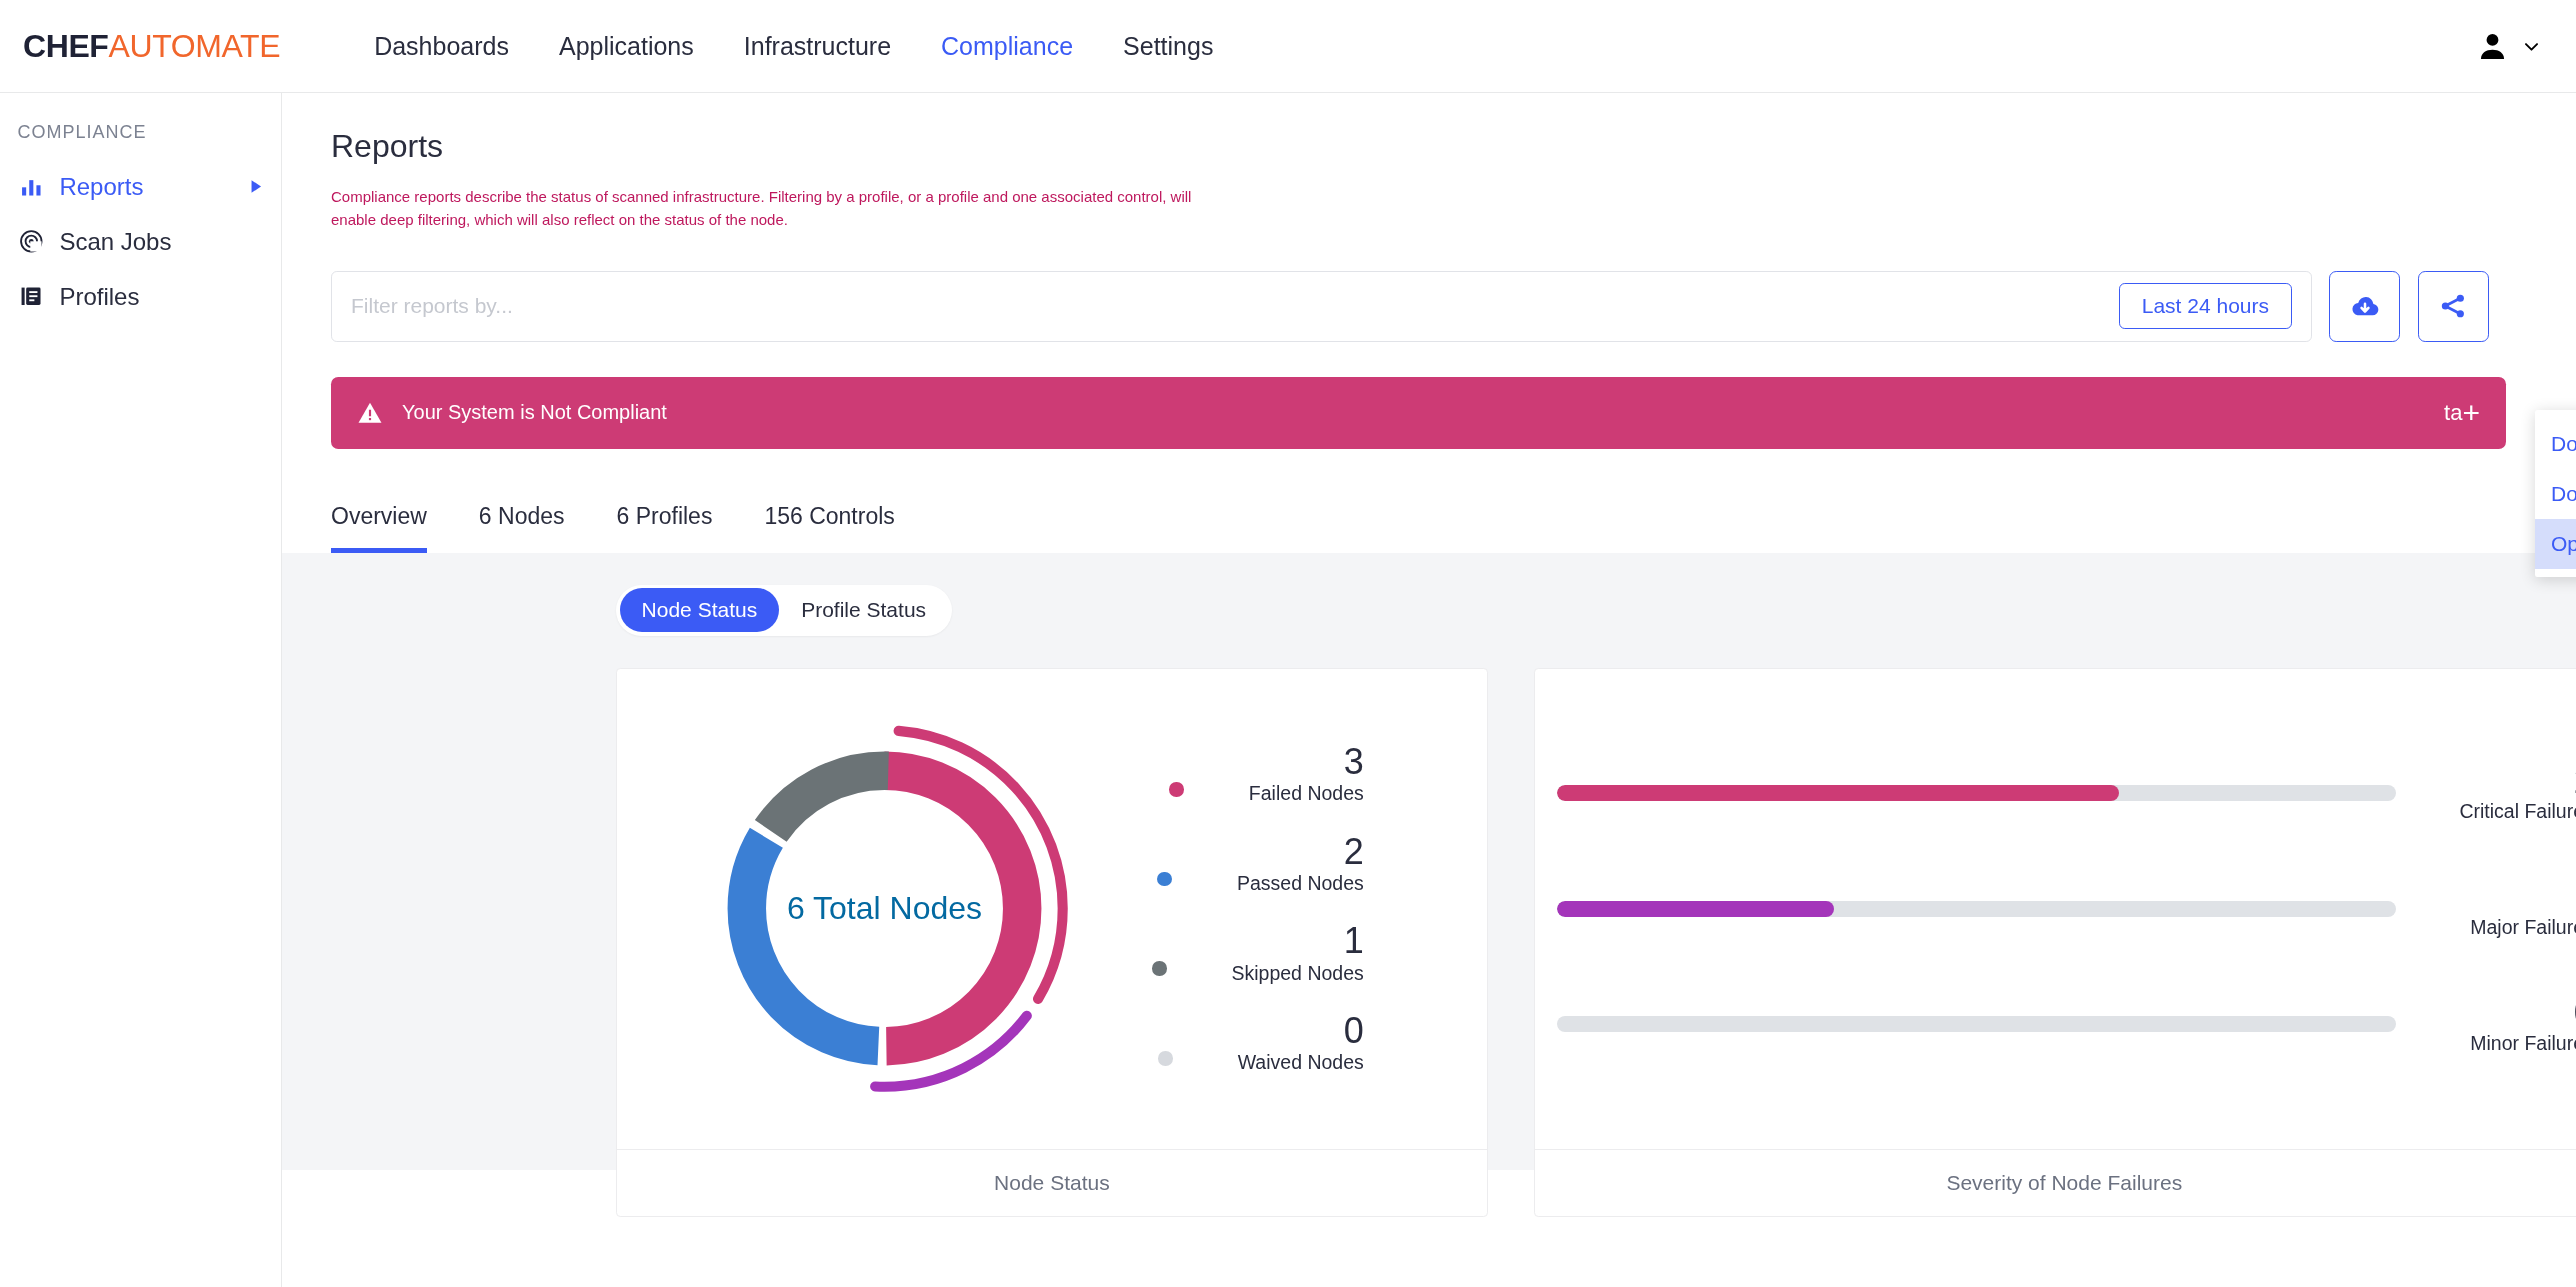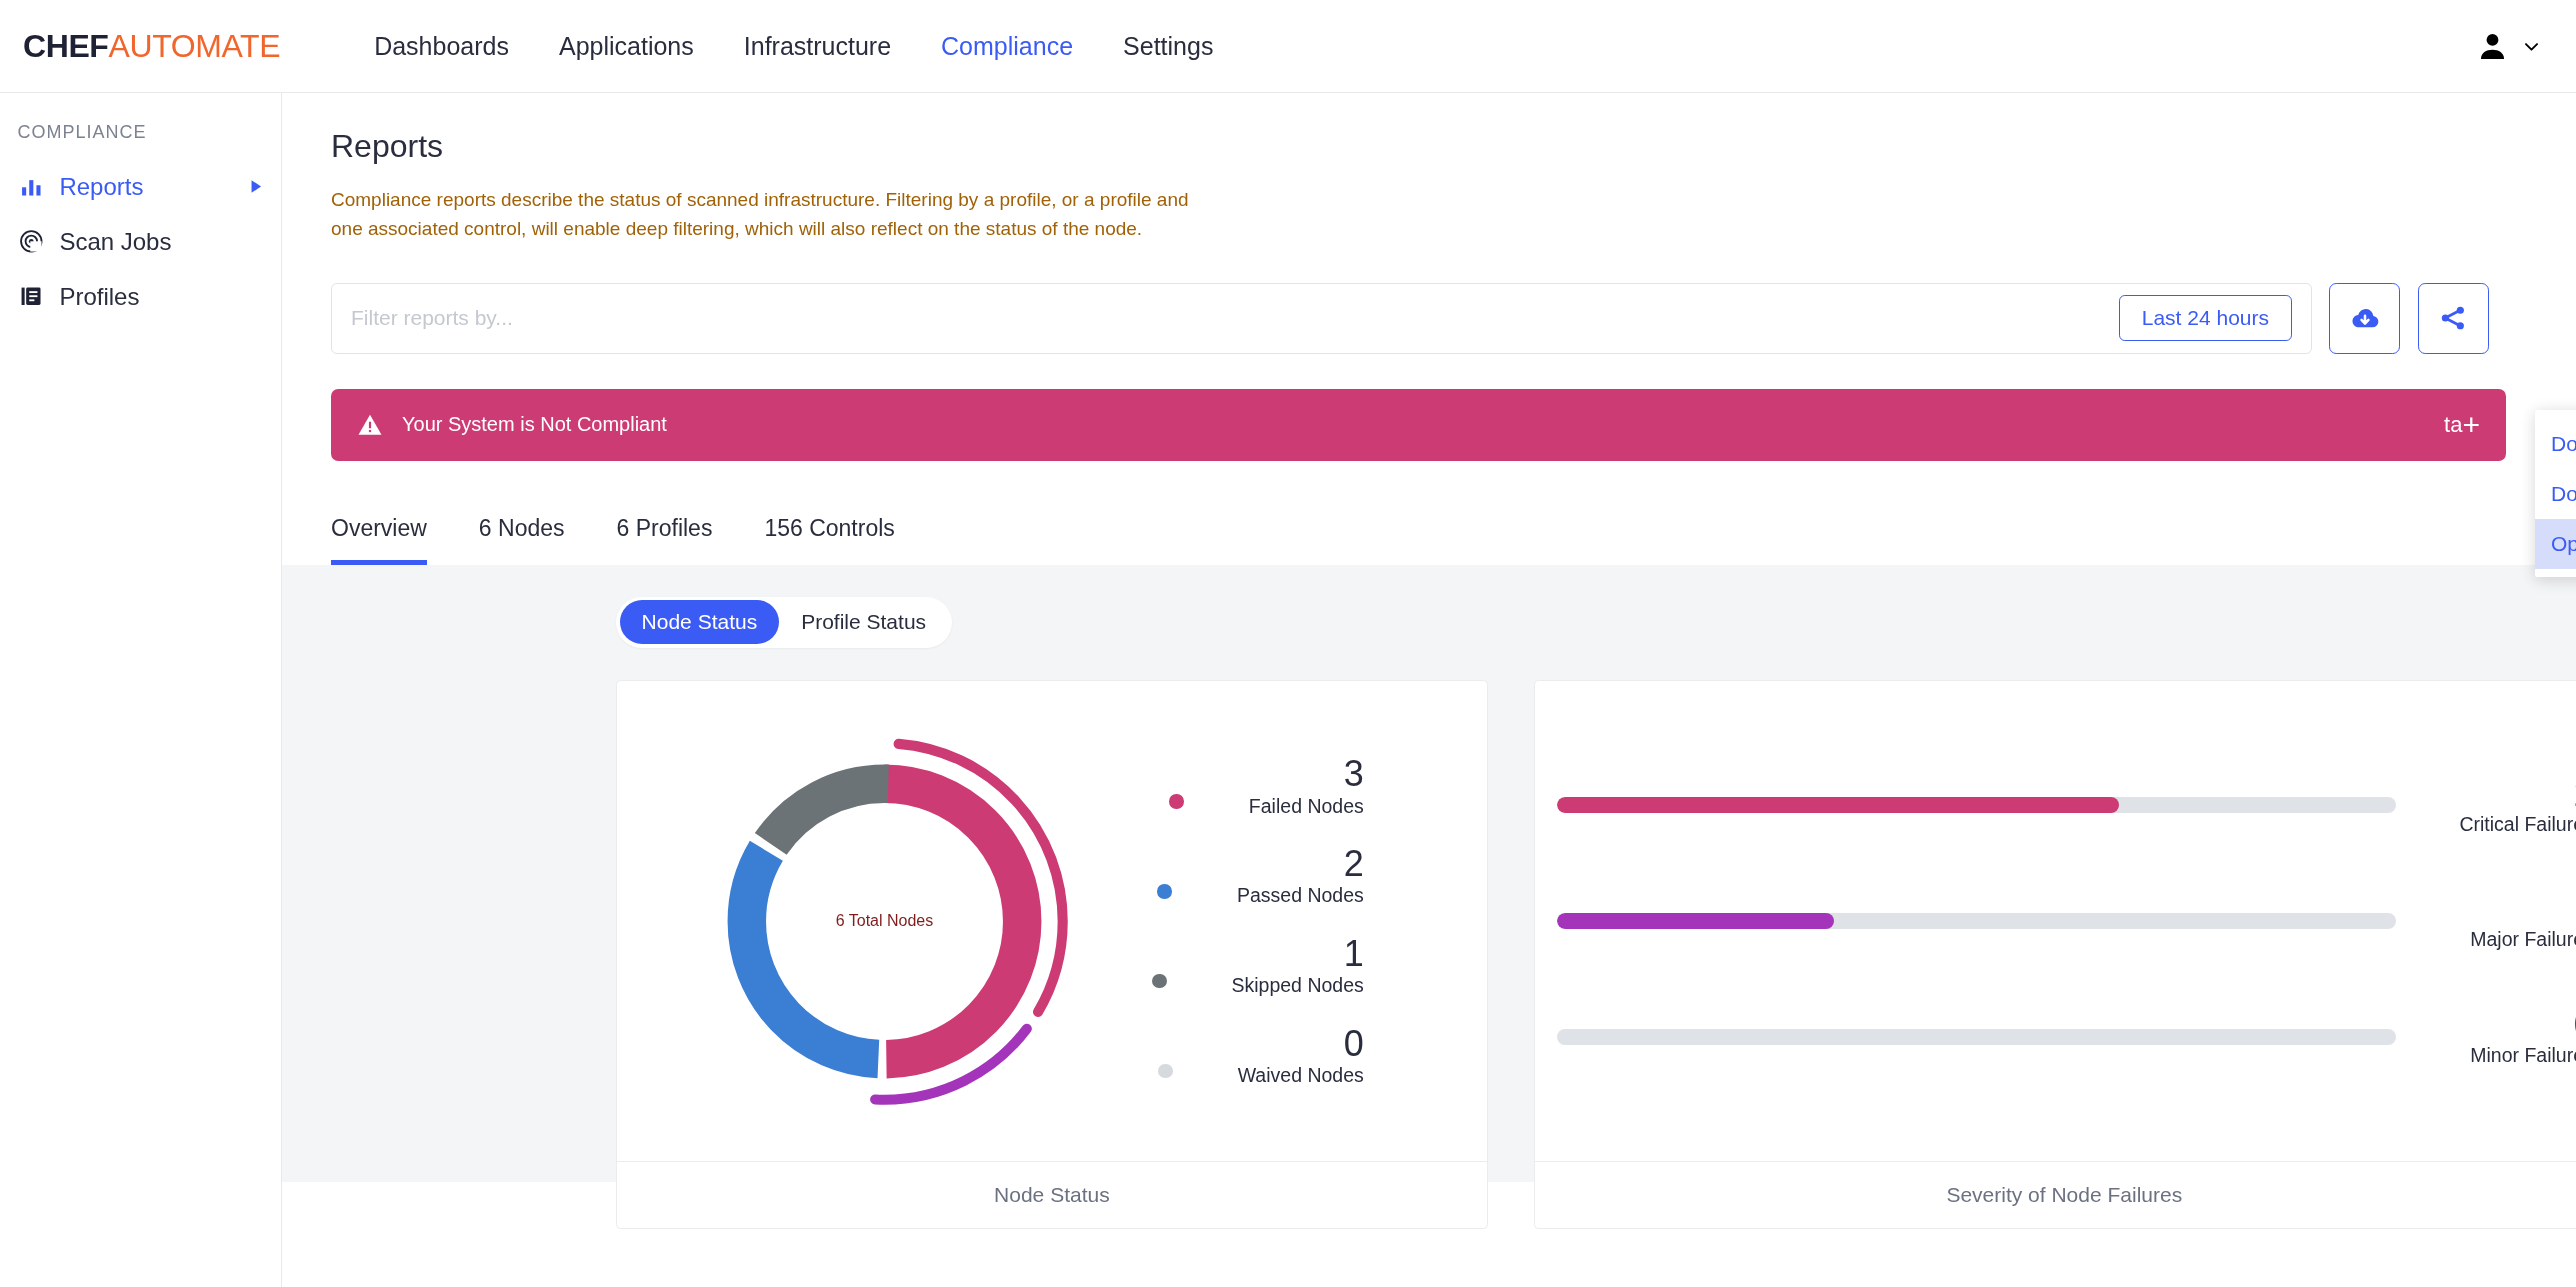--- a/index.html
+++ b/index.html
@@ -45,21 +45,21 @@
   }
   .side-item.active { color: #3b5bf5; }
   .side-ico { width: 27.5px; height: 27.5px; flex: 0 0 27.5px; margin-right: 14.5px; display: flex; align-items: center; justify-content: center; }
   .side-label { white-space: nowrap; }
   .side-arrow { margin-left: auto; width: 19px; height: 19px; }
 
   .main { flex: 1 1 auto; background: #ffffff; position: relative; overflow: hidden; }
 
   .page-head { padding: 35px 0 0 49px; }
   .page-title { font-size: 32px; color: #2a2d3e; font-weight: 400; }
-  .page-desc { margin-top: 20px; font-size: 19px; line-height: 1.55; color: #a16207; max-width: 889px; }
+  .page-desc { margin-top: 20px; font-size: 15px; line-height: 1.55; color: #be185d; max-width: 889px; }
 
   
   .filterbar-row { display: flex; align-items: center; padding: 39px 0 0 49px; }
   .filterbox {
     flex: 0 0 1981px; height: 71px; border: 0.7px solid #e1e3e8; border-radius: 5.8px;
     background: #fff; display: flex; align-items: center; padding: 0 19px;
     position: relative;
     justify-content: center;
   }
   .filter-input {
@@ -130,21 +130,21 @@
   }
   .card-body { flex: 1 1 auto; display: flex; align-items: center; }
   .card-foot {
     height: 67px; border-top: 0.7px solid #ececee; display: flex;
     align-items: center; justify-content: center; font-size: 21px; color: #6b7180;
   }
 
   
   .donut-wrap { width: 535px; display: flex; align-items: center; justify-content: center; }
   .donut-center {
-    position: absolute; font-size: 16px; color: #7f1d1d; white-space: nowrap;
+    position: absolute; font-size: 32px; color: #0369a1; white-space: nowrap;
   }
   .donut-holder { position: relative; display: flex; align-items: center; justify-content: center; }
 
   .legend { flex: 1 1 auto; padding-right: 123px; }
   .legend-row { display: flex; align-items: flex-end; justify-content: flex-end; margin-bottom: 27.5px; }
   .legend-row:last-child { margin-bottom: 0; }
   .legend-dot { width: 14.5px; height: 14.5px; border-radius: 50%; margin-bottom: 8.7px; margin-right: 65px; flex: 0 0 14.5px; }
   .legend-text { text-align: right; }
   .legend-val { font-size: 36px; color: #2a2d3e; line-height: 1.05; font-weight: 300; }
   .legend-lbl { font-size: 19.5px; color: #2a2d3e; margin-top: 1.4px; white-space: nowrap; }

